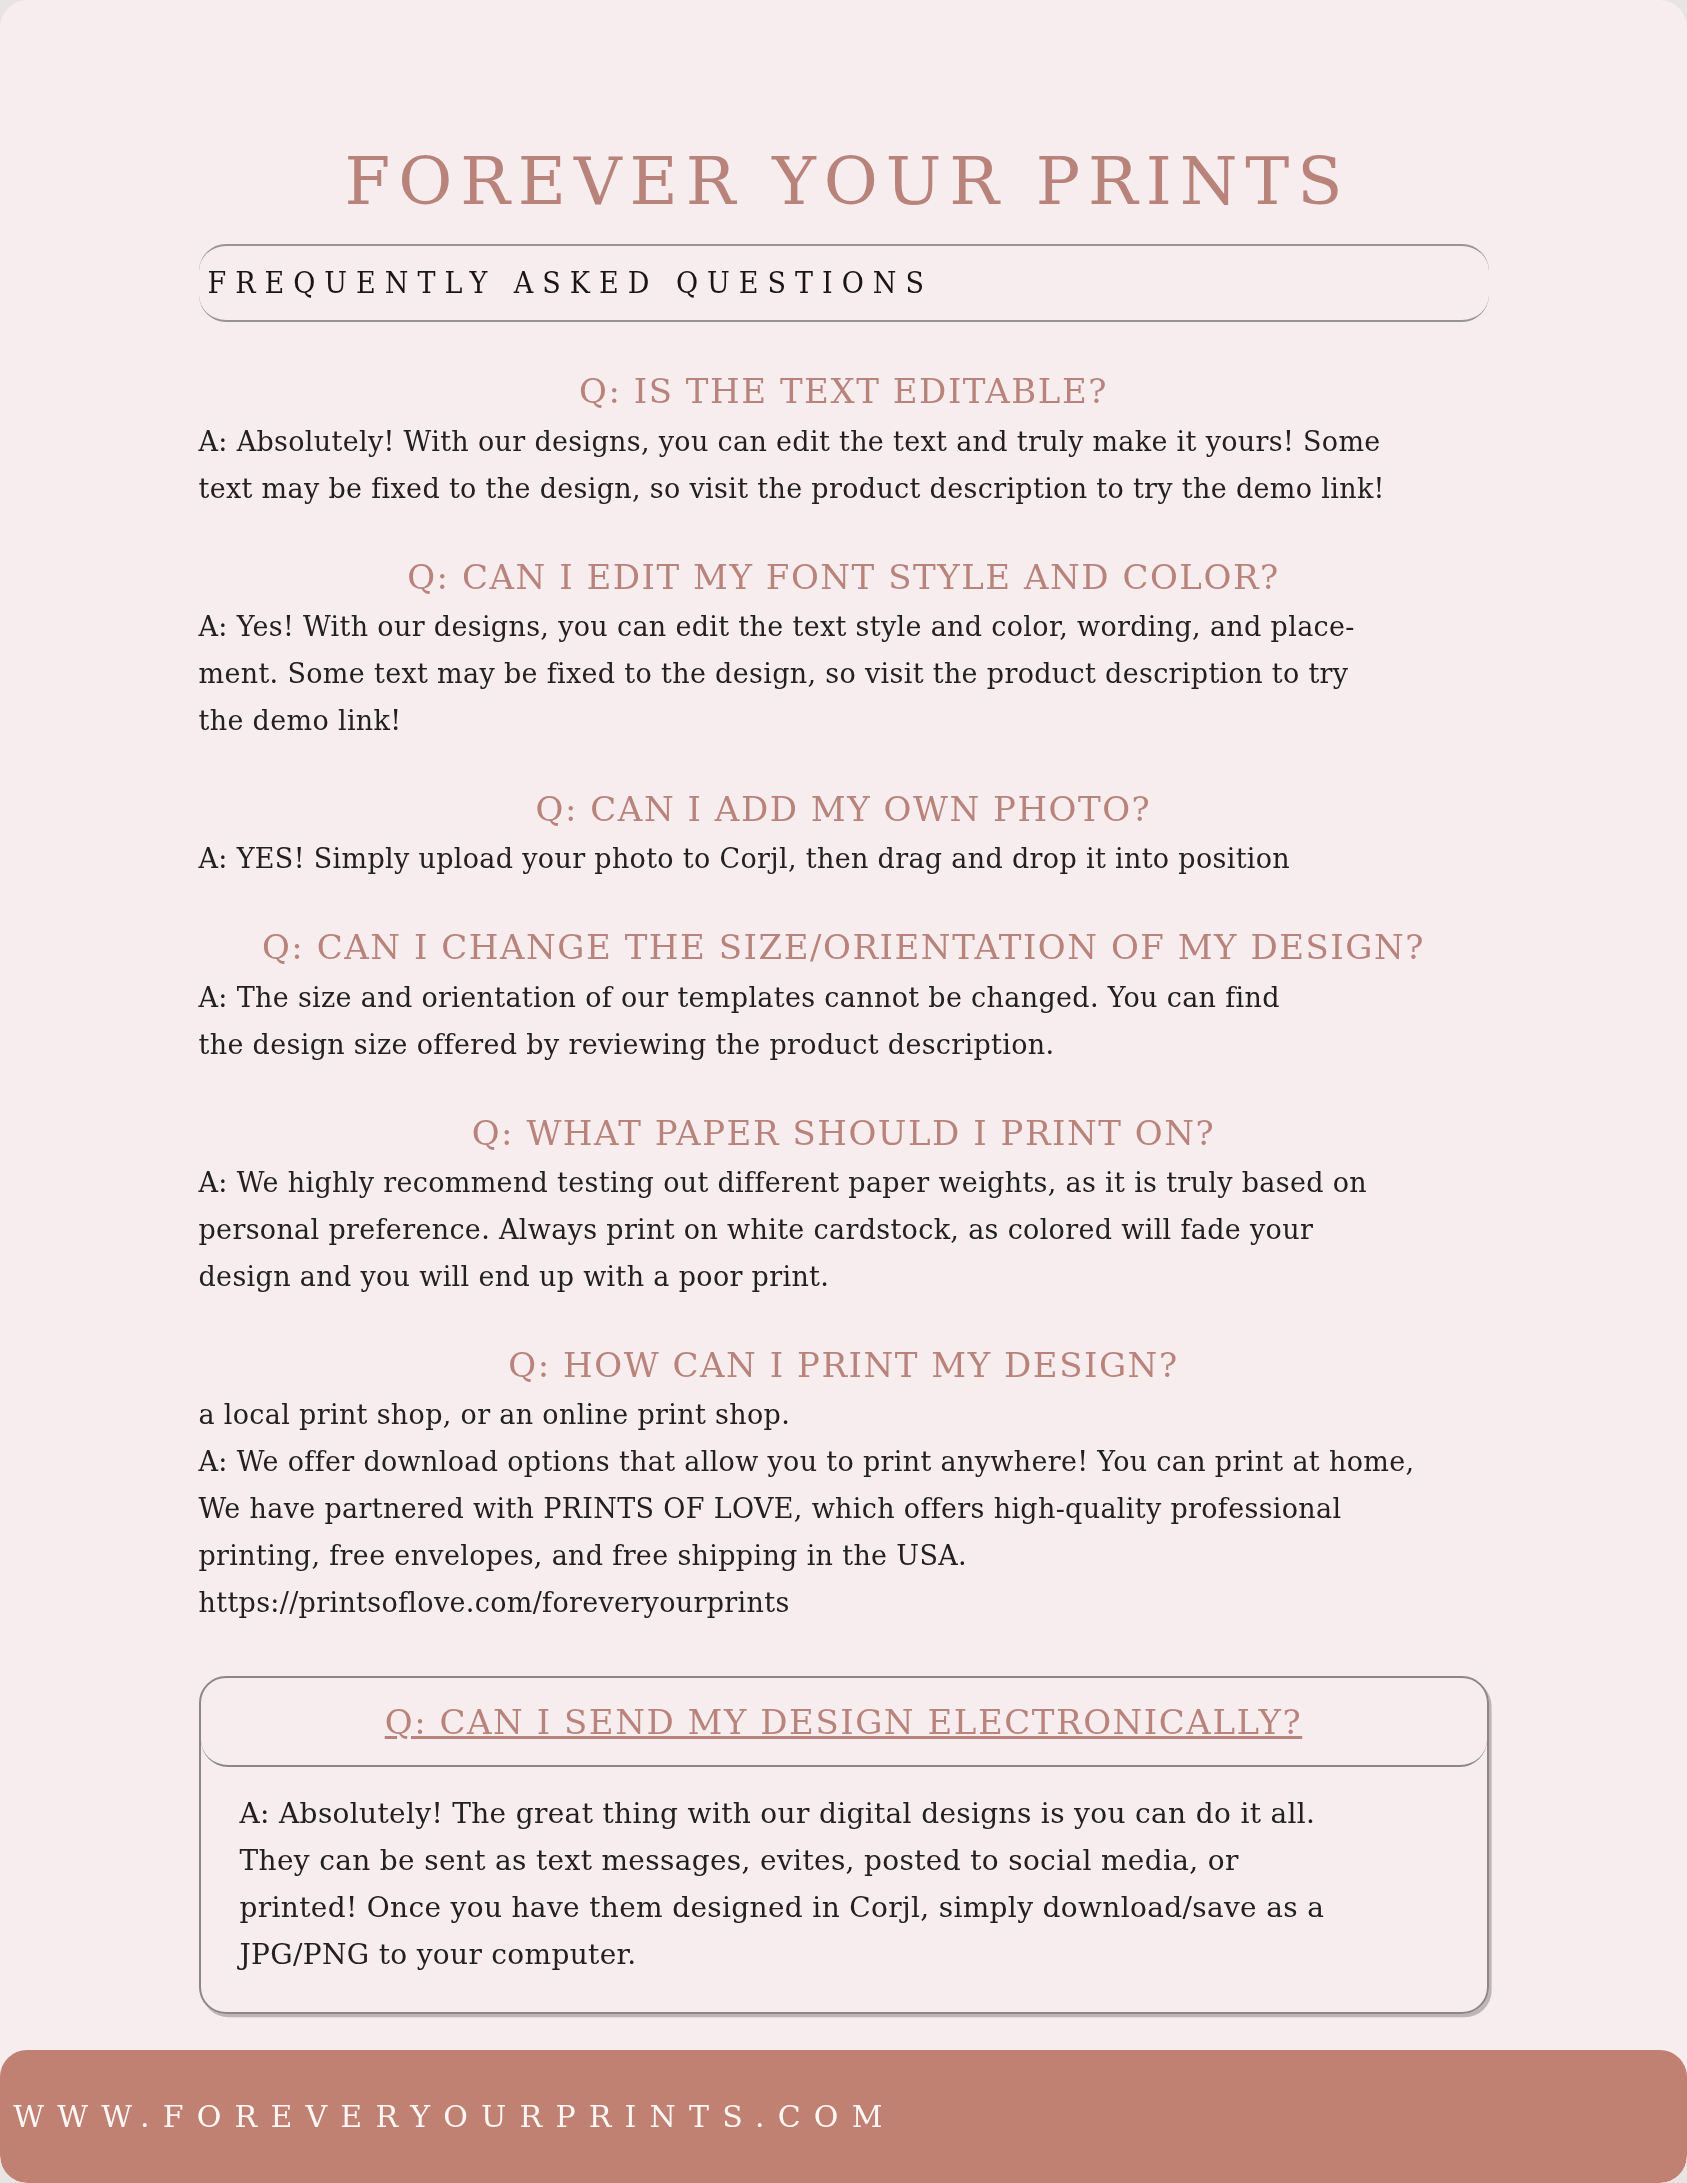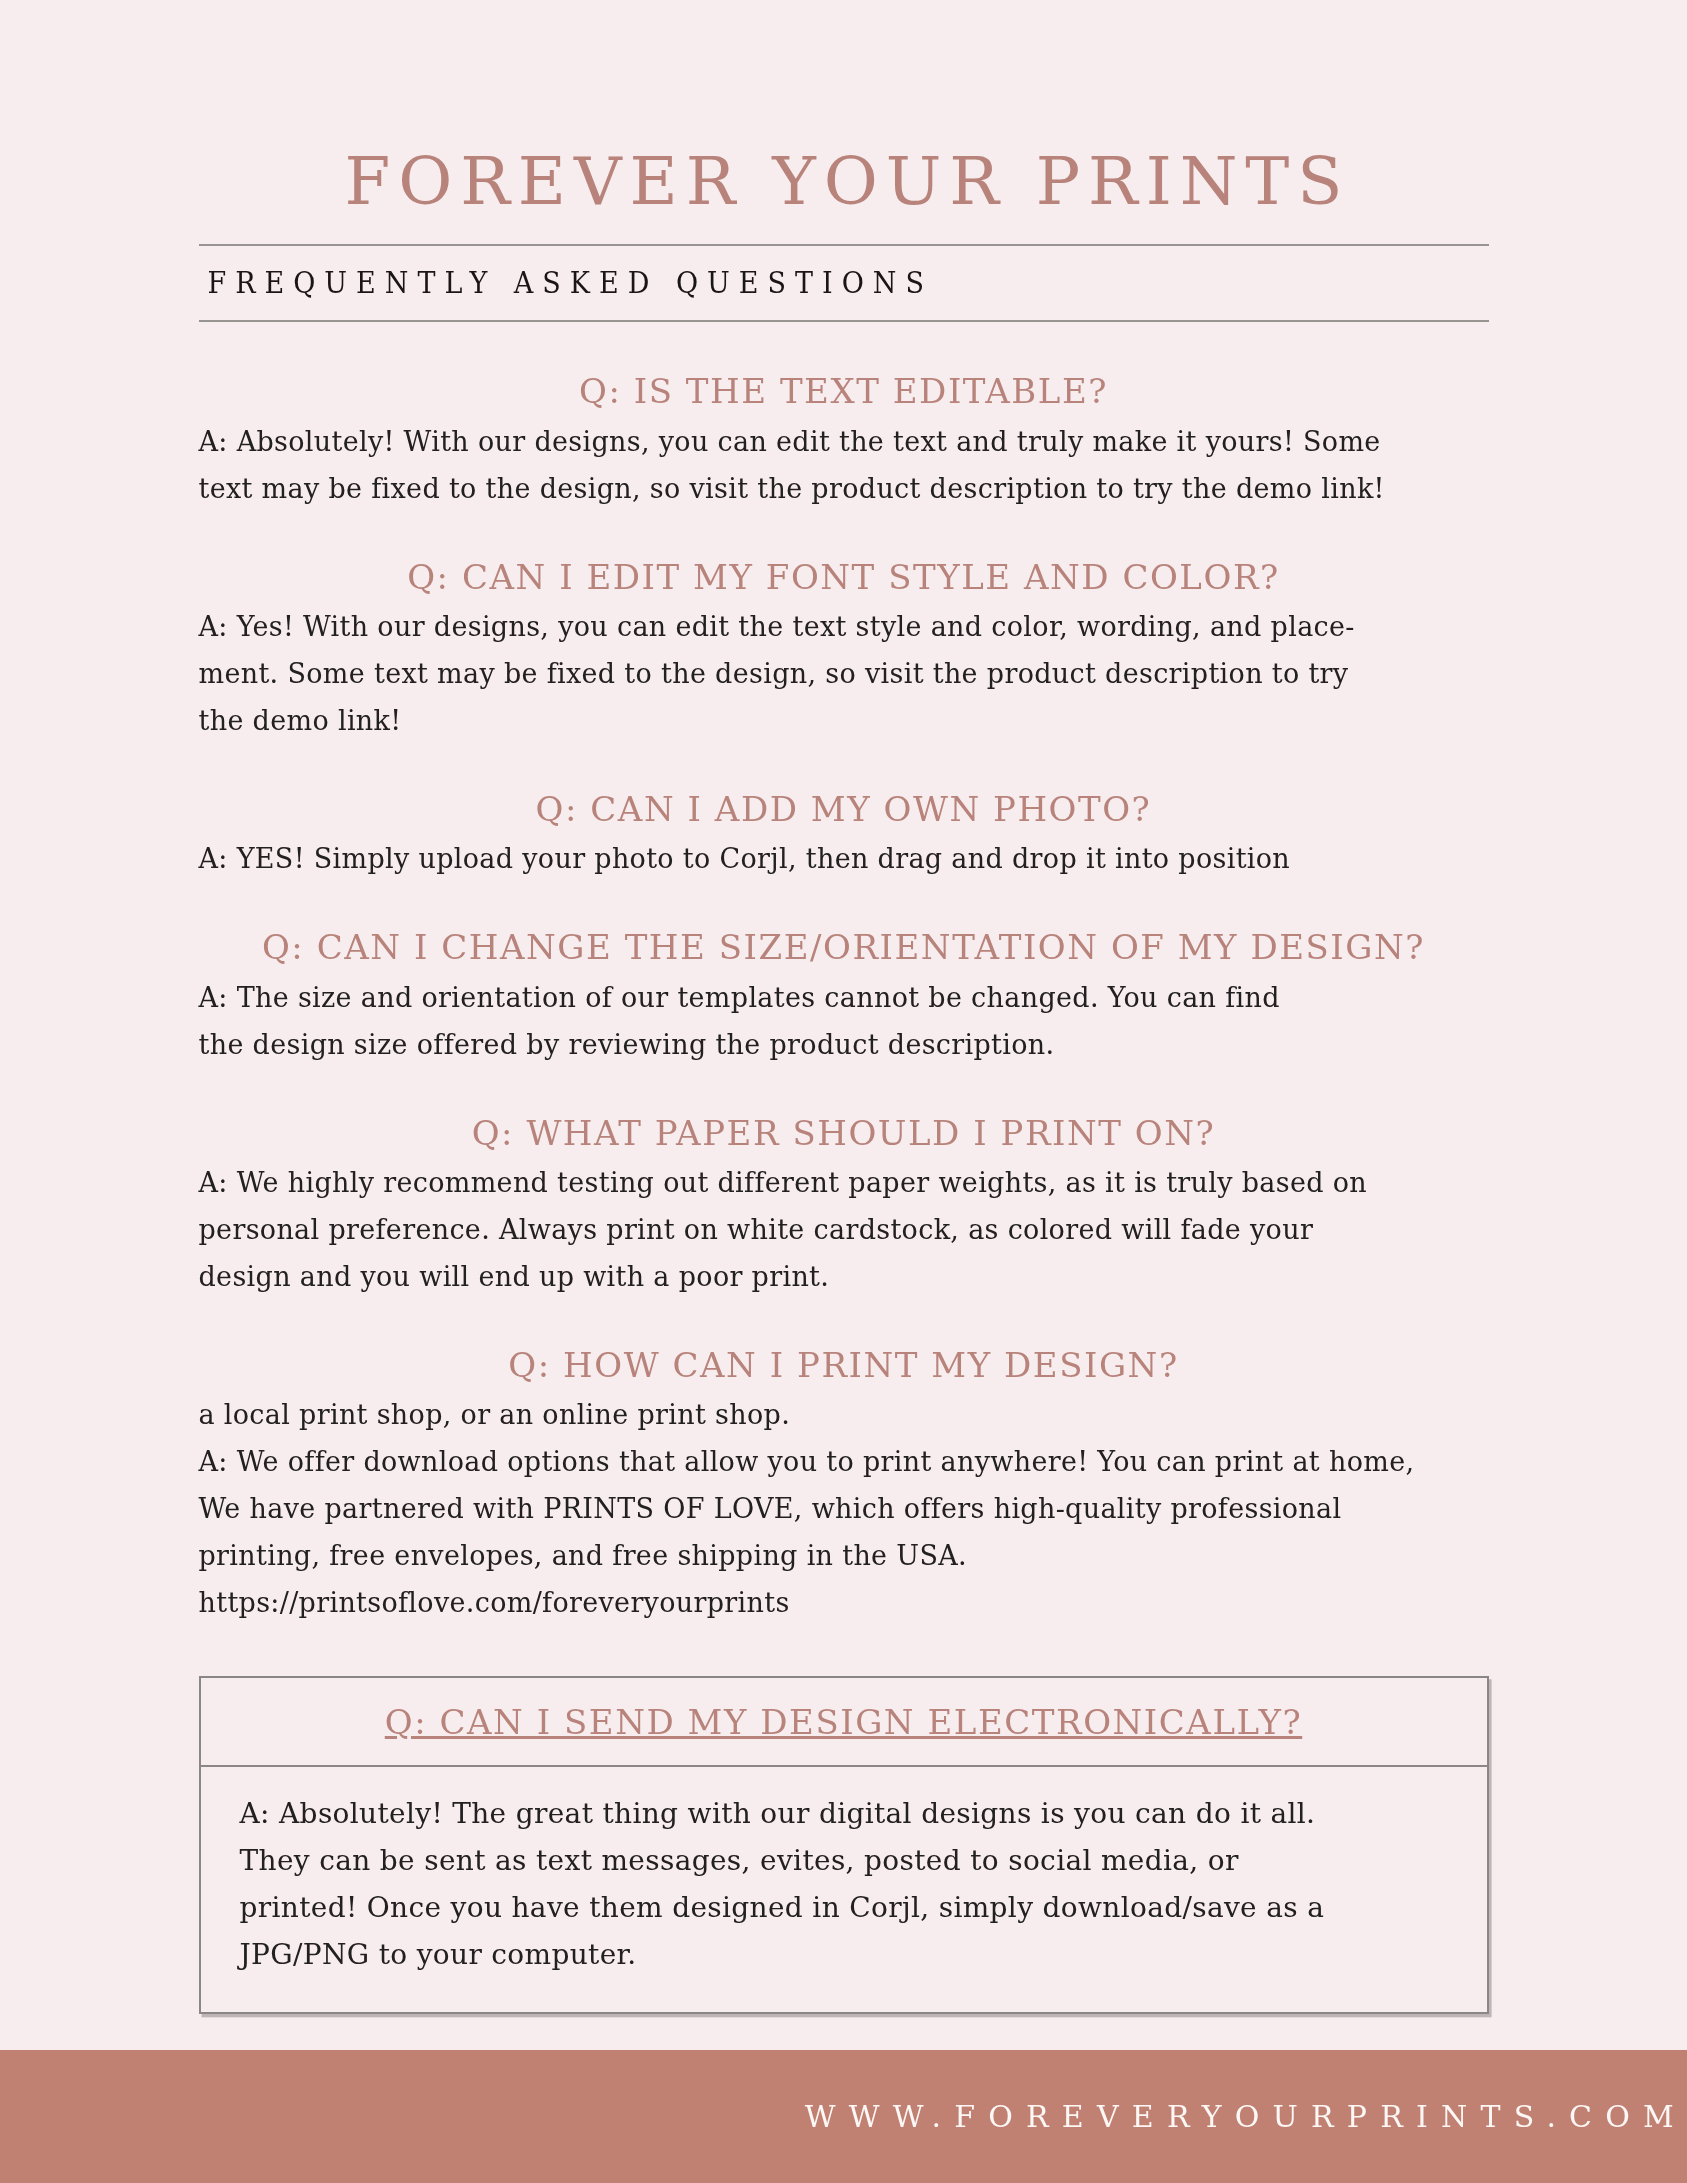--- a/index.html
+++ b/index.html
@@ -4,21 +4,21 @@
 <style>
   :root{
     --bg:#f7edee;
     --accent:#b8837b;
     --ink:#232021;
     --rule:#989492;
     --box-border:#8b8787;
     --footer-bg:#c08172;
     --footer-ink:#fdf7f5;
   }
-  *{margin:0;padding:0;box-sizing:border-box;}
+  *{margin:0;padding:0;box-sizing:border-box;border-radius:27px;}
   html,body{background:#e9e4e4;}
   body{font-family:"DejaVu Serif", serif;}
   .page{
     position:relative;
     width:1687px;
     height:2183px;
     margin:0 auto;
     background:var(--bg);
     overflow:hidden;
     color:var(--ink);
@@ -98,21 +98,21 @@
   }
   .boxed .a-line{font-size:28px;}
 
   .footer{
     position:absolute;
     left:0;right:0;bottom:0;
     height:133px;
     background:var(--footer-bg);
     display:flex;
     align-items:center;
-    justify-content:flex-end;
+    justify-content:flex-start;
   }
   .footer .url{
     color:var(--footer-ink);
     font-size:30px;
     letter-spacing:0.44em;
     text-indent:0.44em;
     font-weight:400;
   }
 </style>
 </head>

